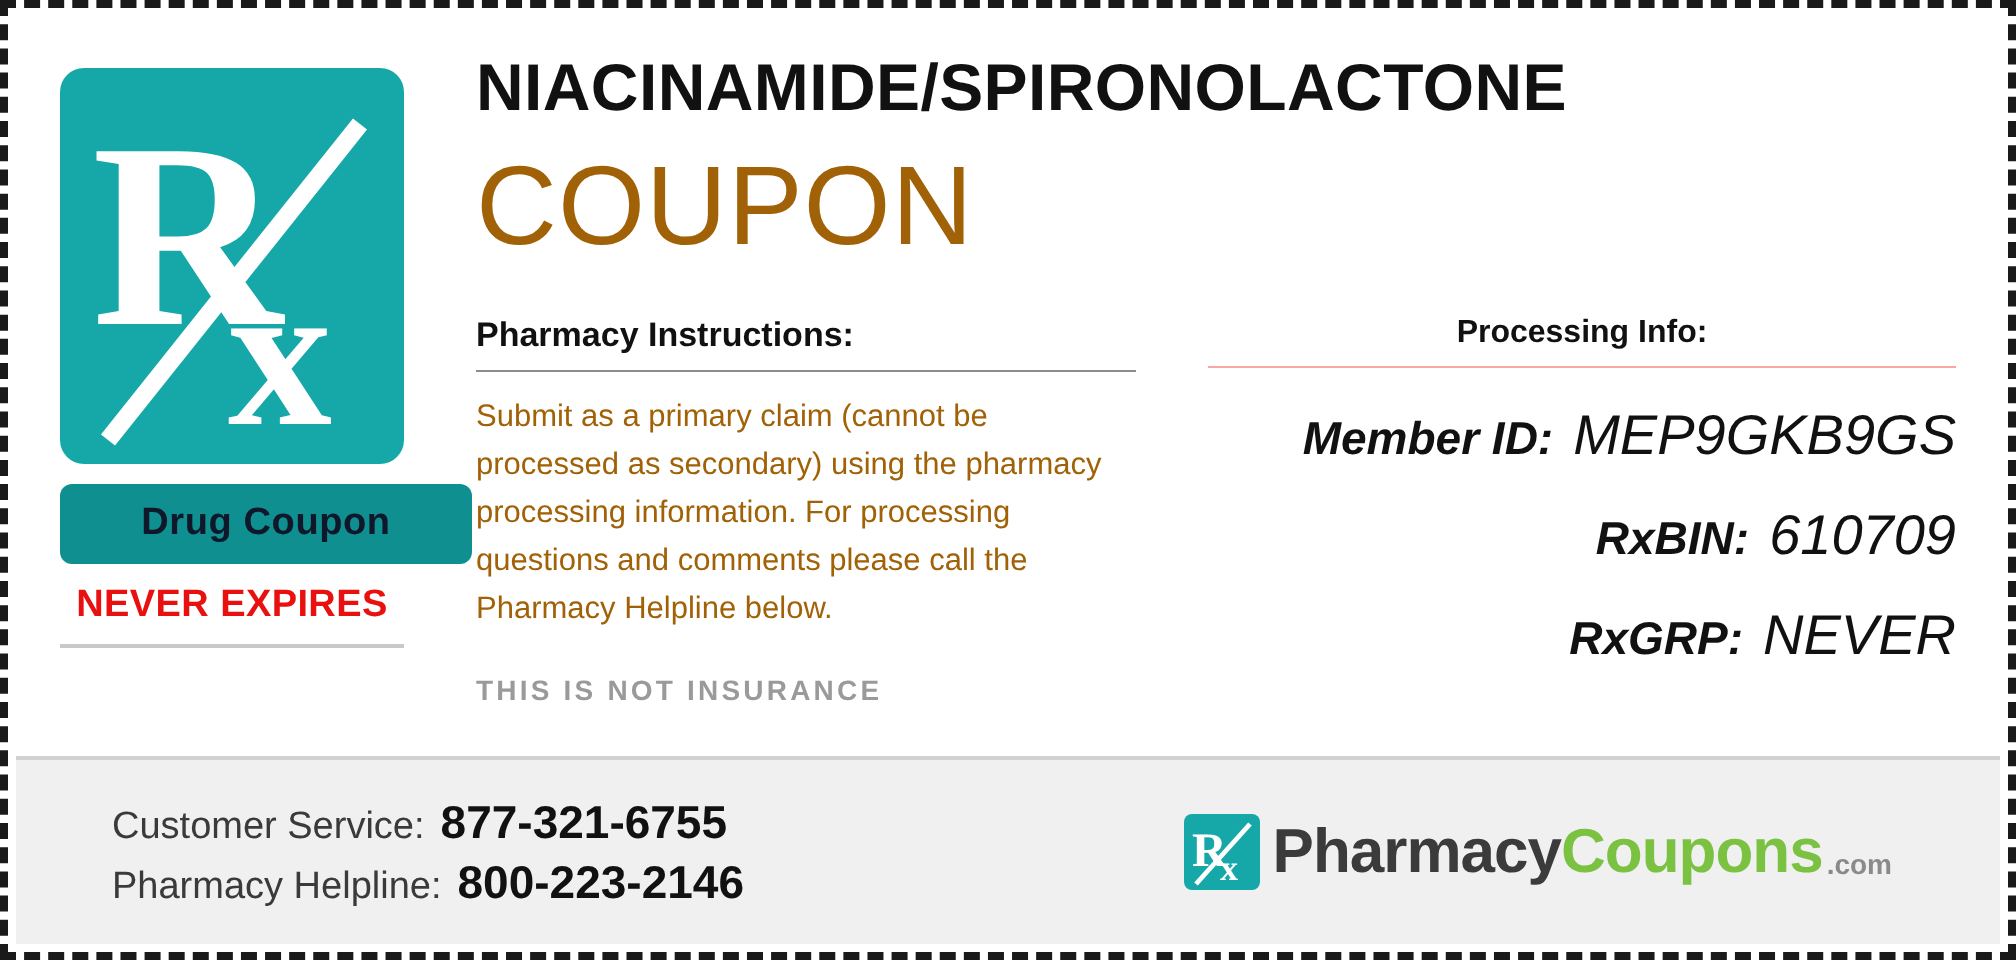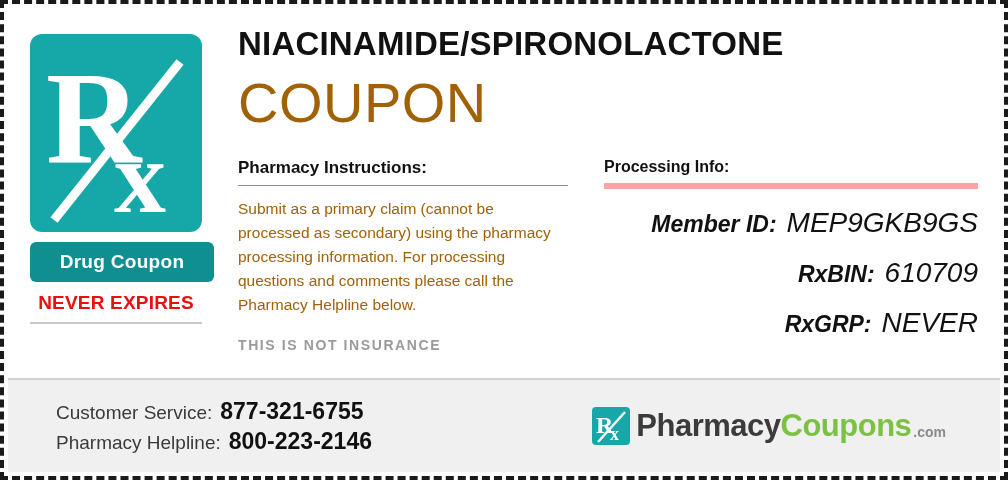--- a/index.html
+++ b/index.html
@@ -47,25 +47,25 @@
   }
   .rx-glyph {
     position: absolute;
     left: 0;
     top: 0;
     width: 172px;
     height: 198px;
   }
   .drug-coupon-bar {
     margin-top: 10px;
-    width: 184px;
+    width: 206px;
     height: 40px;
     background: #0f8f8f;
     border-radius: 6px;
-    color: #ffffff;
+    color: #0f172a;
     font-size: 19px;
     font-weight: bold;
     display: flex;
     align-items: center;
     justify-content: center;
     letter-spacing: 0.3px;
   }
   .never-expires {
     margin-top: 10px;
     width: 172px;
@@ -134,22 +134,23 @@
     color: #9a9a9a;
     letter-spacing: 1.6px;
     font-weight: bold;
   }
 
   .proc-head {
     font-size: 16px;
     font-weight: bold;
     color: #111111;
     padding-bottom: 7px;
-    border-bottom: 6px solid #fca5a5;
+    border-bottom: 1px solid #fca5a5;
     display: block;
+    text-align: center;
   }
   .field-row {
     display: flex;
     align-items: baseline;
     justify-content: flex-start;
     margin-top: 18px;
     font-style: italic;
   }
   .field-row .pad {
     flex: 1 1 auto;

